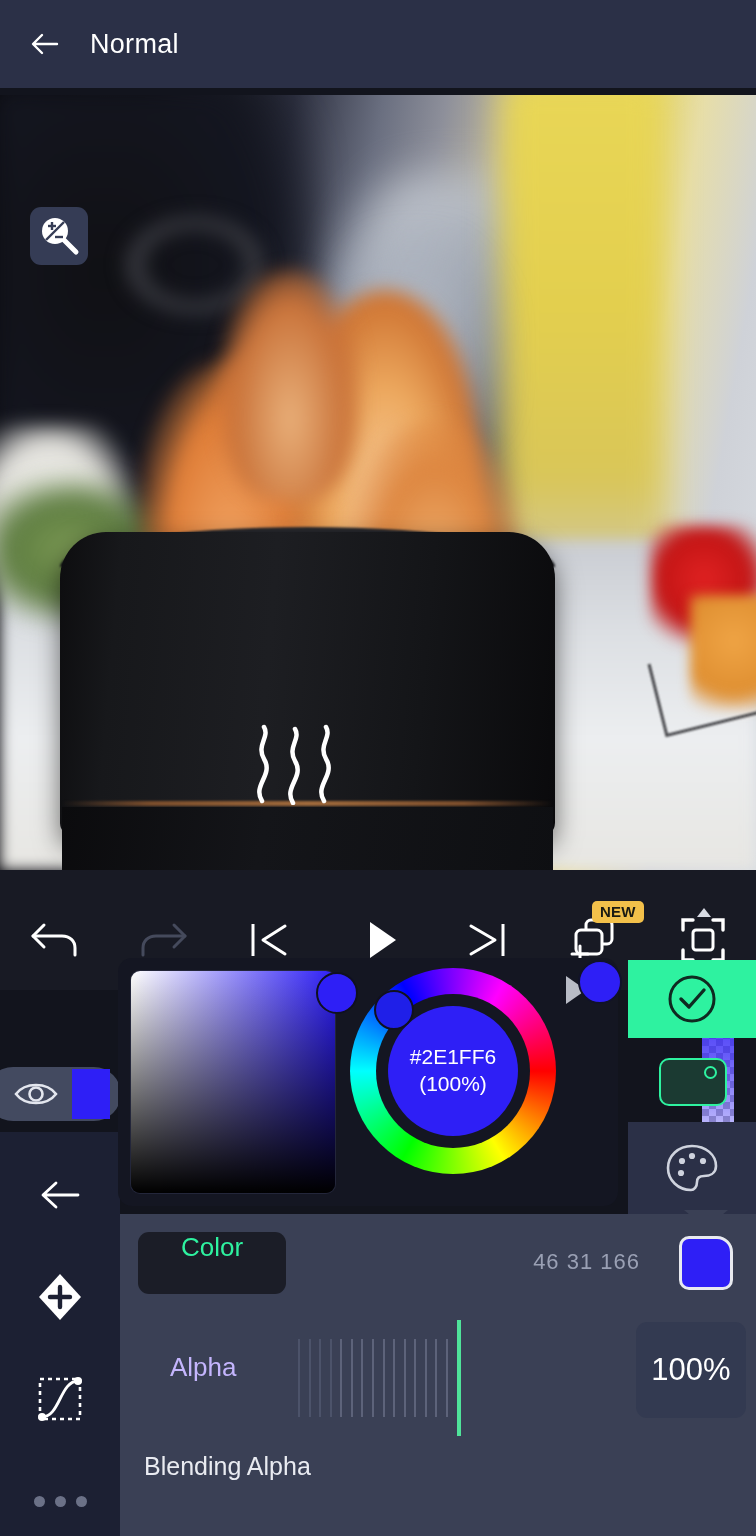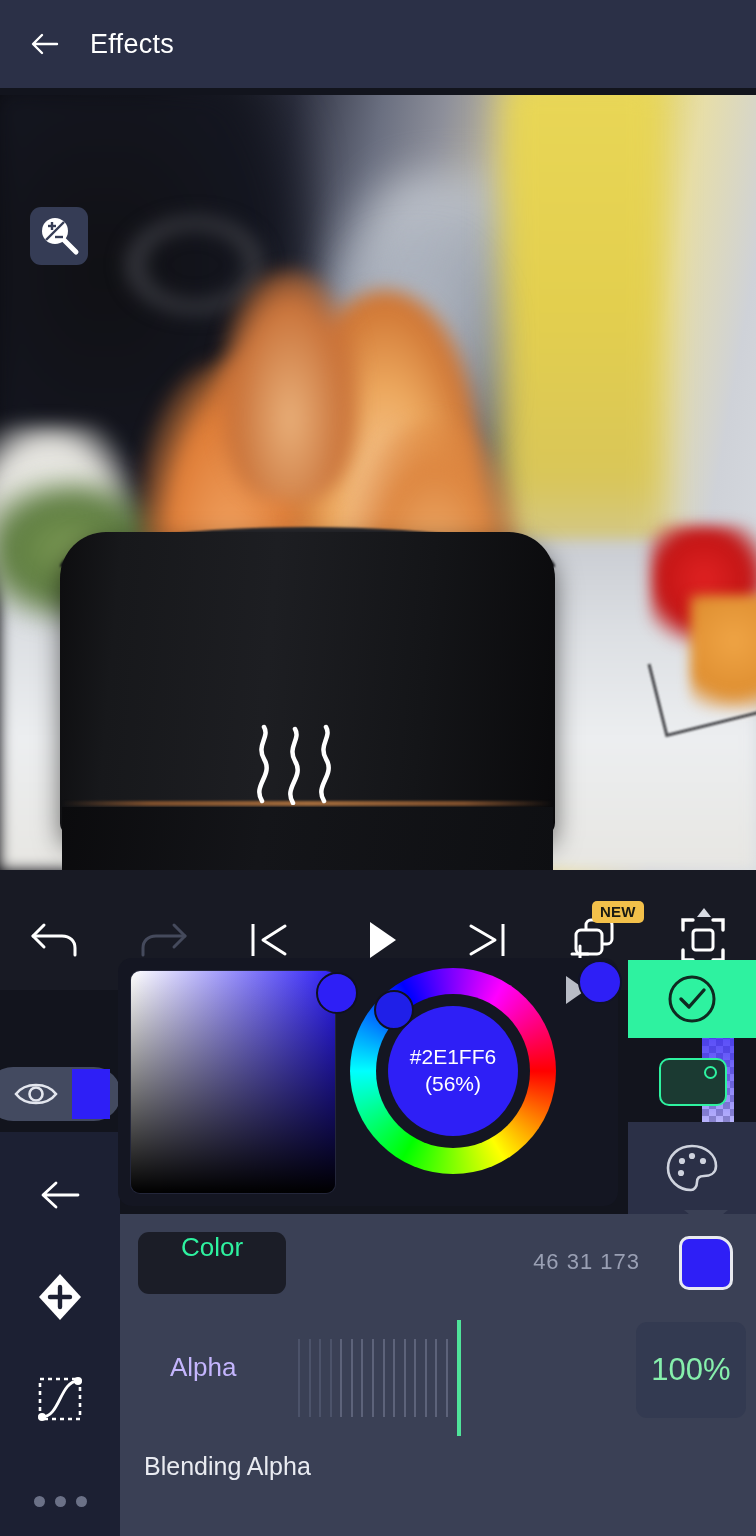--- a/index.html
+++ b/index.html
@@ -310,21 +310,21 @@
     display: block; width: 2px; height: 78px; background: #7f86a0; opacity: .5;
   }
   .ticks i:nth-child(-n+4) { opacity: .28; }
   .alpha-cursor {
     position: absolute; left: 337px; top: 6px; width: 4px; height: 116px; background: #4fe39a;
   }
   .alpha-value {
     position: absolute; right: 10px; top: 8px; width: 110px; height: 96px;
     background: #333a51; border-radius: 11px;
     display: flex; align-items: center; justify-content: center;
-    color: #86efac; font-size: 31px;
+    color: #ffffff; font-size: 31px;
   }
 
   .row-blend { top: 218px; height: 72px; }
   .blend-label {
     position: absolute; left: 24px; top: 20px; color: #e9ebf1; font-size: 25px;
   }
   .blend-select {
     position: absolute; left: 200px; top: 4px; width: 414px; height: 62px;
     background: #1b1d27; border-radius: 11px;
     display: flex; align-items: center; justify-content: flex-end; gap: 18px;
@@ -336,21 +336,21 @@
 <body>
 
 <div id="app">
 
   <div class="header">
     <div class="back-arrow">
       <svg width="40" height="40" viewBox="0 0 40 40">
         <path d="M32 20 H9 M17 11 L8 20 L17 29" stroke="#fff" stroke-width="2.4" fill="none" stroke-linecap="round" stroke-linejoin="round"></path>
       </svg>
     </div>
-    <div class="header-title">Effects</div>
+    <div class="header-title">Normal</div>
   </div>
 
   <div class="preview">
     <div class="bg-base"></div>
     <div class="bg-dark-left"></div>
     <div class="bg-ring"></div>
     <div class="bg-grey-figure"></div>
     <div class="bg-yellow"></div>
     <div class="bg-table"></div>
     <div class="bg-white-flower"></div>
@@ -482,21 +482,21 @@
   </div>
 
   <div class="picker">
     <div class="sv-square">
       <div class="sv-handle"></div>
     </div>
     <div class="wheel">
       <div class="wheel-inner"></div>
       <div class="wheel-core">
         <div>#2E1FF6</div>
-        <div>(56%)</div>
+        <div>(100%)</div>
       </div>
       <div class="wheel-handle"></div>
     </div>
     <div class="wheel-caret"></div>
     <div class="alpha-slider">
       <div class="alpha-fill"></div>
     </div>
   </div>
   <div class="alpha-handle"></div>
 
@@ -519,21 +519,21 @@
     </svg>
   </div>
   <div class="panel-notch"></div>
 
   <div class="bottom-panel">
 
     <div class="row row-color">
       <div class="color-chip">
         <span>Color</span>
       </div>
-      <div class="rgb-text">46 31 173</div>
+      <div class="rgb-text">46 31 166</div>
       <div class="color-swatch"></div>
     </div>
 
     <div class="row row-alpha">
       <div class="alpha-label">Alpha</div>
       <div class="ticks">
         <i></i>
           <i></i>
           <i></i>
           <i></i>

